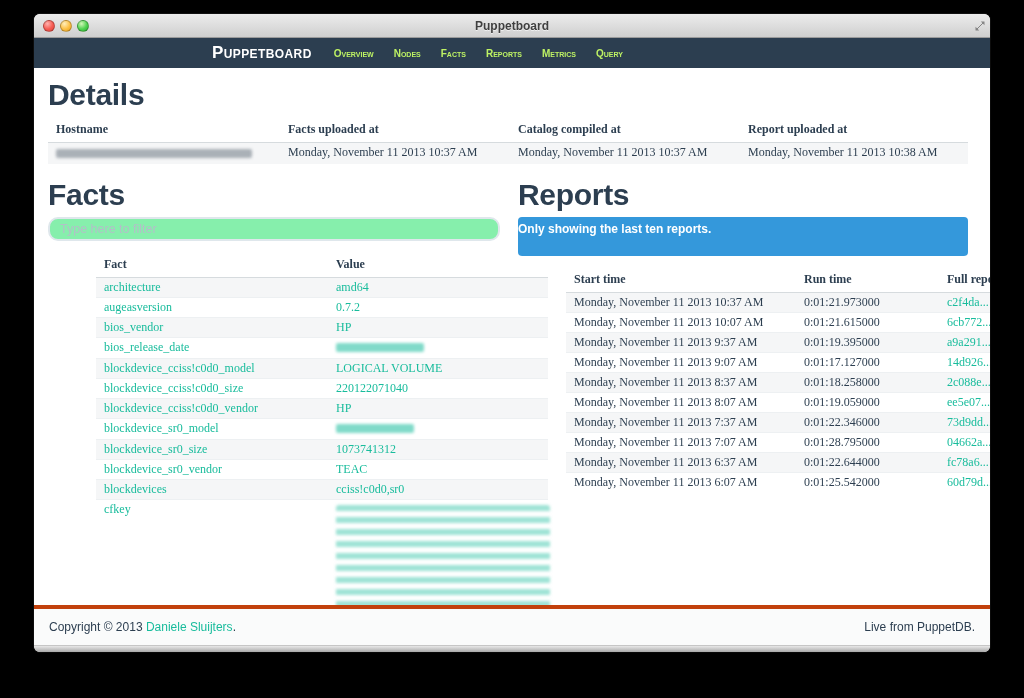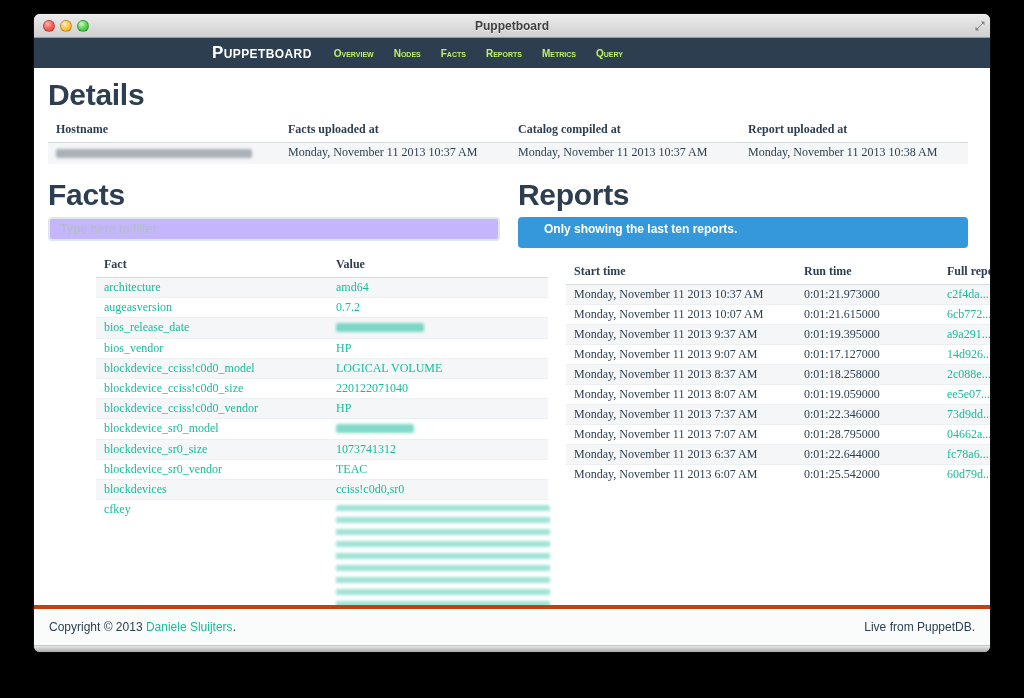--- a/index.html
+++ b/index.html
@@ -53,29 +53,29 @@
 
   .details-table { margin-top:6px; }
   .details-table col.c1 { width:232px; } .details-table col.c2 { width:230px; } .details-table col.c3 { width:230px; }
   .details-table td { height:20px; }
 
   .columns { display:flex; gap:18px; margin-top:14px; }
   .col-left { width:452px; flex:0 0 452px; }
   .col-right { flex:1 1 auto; }
 
   .filter-input {
-    margin-top:5px; width:100%; height:24px; border:2px solid #dfe7ec; border-radius:4px;
-    padding:0 10px; font-size:12.5px; color:#2C3E50; outline:none; background:#c4b5fd;
+    margin-top:5px; width:100%; height:24px; border:2px solid #dfe7ec; border-radius:10px;
+    padding:0 10px; font-size:12.5px; color:#2C3E50; outline:none; background:#86efac;
     font-family:"Liberation Sans", sans-serif;
   }
   .filter-input::placeholder { color:#b3bfc8; }
 
   .alert-info {
-    margin-top:5px; height:31px; line-height:24px; background:#3498DB; color:#fff;
-    font-size:12px; font-weight:700; border-radius:4px; padding:0 26px;
+    margin-top:5px; height:39px; line-height:24px; background:#3498DB; color:#fff;
+    font-size:12px; font-weight:700; border-radius:4px; padding:0 0;
   }
 
   .facts-table, .reports-table { margin-top:12px;margin-left:48px; }
   .facts-table col.c1 { width:232px; }
   .reports-table col.c1 { width:230px; } .reports-table col.c2 { width:143px; }
 
   a.link, .teal { color:#18BC9C; text-decoration:none; cursor:pointer; }
   .fact-value { color:#18BC9C; }
   td { vertical-align:top; }
 
@@ -184,26 +184,26 @@
             <tbody>
                 <tr>
                   <td><a class="link">architecture</a></td>
                   <td><span class="fact-value">amd64</span></td>
                 </tr>
                 <tr>
                   <td><a class="link">augeasversion</a></td>
                   <td><span class="fact-value">0.7.2</span></td>
                 </tr>
                 <tr>
+                  <td><a class="link">bios_vendor</a></td>
+                  <td><span class="fact-value">HP</span></td>
+                </tr>
+                <tr>
                   <td><a class="link">bios_release_date</a></td>
                   <td><span class="redact-bar" style="width: 88px;"></span></td>
-                </tr>
-                <tr>
-                  <td><a class="link">bios_vendor</a></td>
-                  <td><span class="fact-value">HP</span></td>
                 </tr>
                 <tr>
                   <td><a class="link">blockdevice_cciss!c0d0_model</a></td>
                   <td><span class="fact-value">LOGICAL VOLUME</span></td>
                 </tr>
                 <tr>
                   <td><a class="link">blockdevice_cciss!c0d0_size</a></td>
                   <td><span class="fact-value">220122071040</span></td>
                 </tr>
                 <tr>

